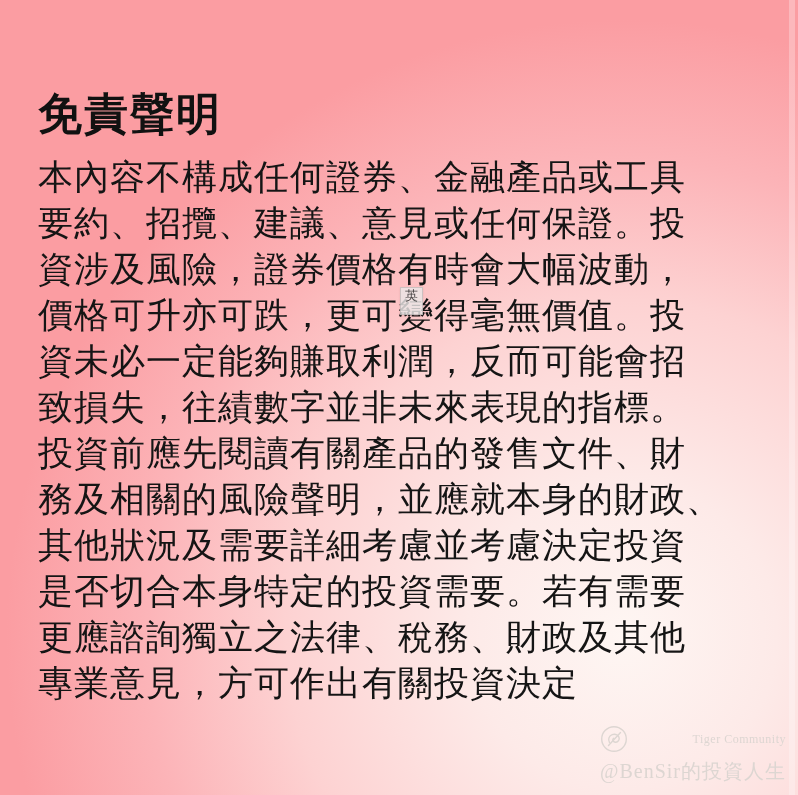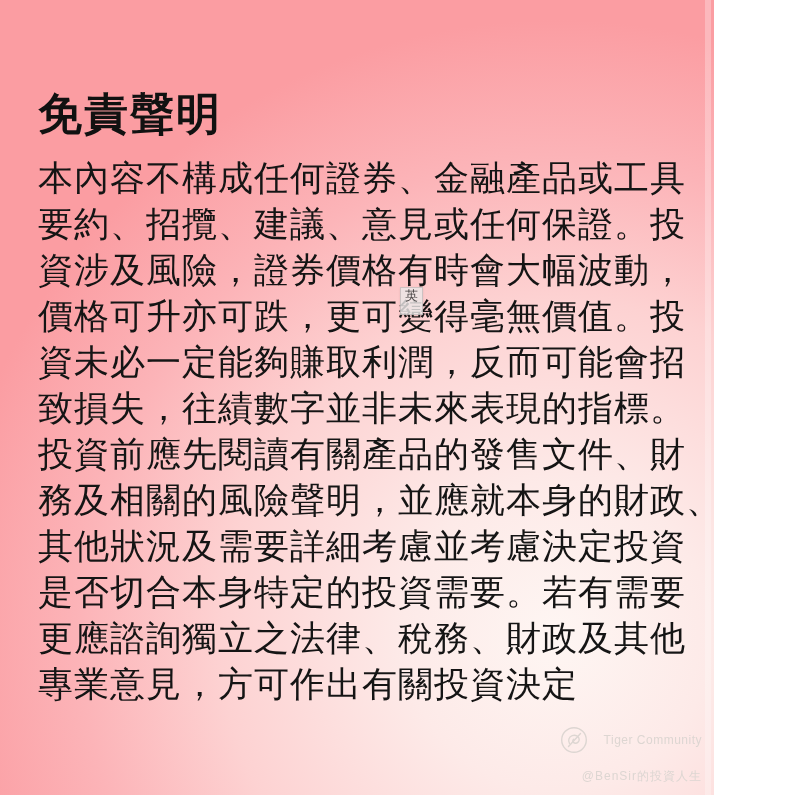--- a/index.html
+++ b/index.html
@@ -3,29 +3,30 @@
 <meta charset="utf-8">
 <style>
   html, body { margin: 0; padding: 0; }
   body {
     width: 798px; height: 795px;
     font-family: "Liberation Sans", "DejaVu Sans", sans-serif;
     overflow: hidden;
   }
   .canvas {
     position: relative;
-    width: 714px; height: 795px;
+    width: 798px; height: 795px;
     background:
       radial-gradient(circle 700px at 78% 80%,
         #fef6f3 0%,
         #fdeae8 22%,
         #fdd2d2 48%,
         #fcb4b8 68%,
         #fb9da2 88%);
     overflow: hidden;
+    font-family: Liberation Serif, serif;
   }
   .edge-highlight {
     position: absolute;
     top: 0; bottom: 0; right: 3px;
     width: 6px;
     background: rgba(255,255,255,0.28);
     pointer-events: none;
   }
   .page-title {
     position: absolute;
@@ -79,22 +80,22 @@
     stroke: #ddd6d2;
     stroke-width: 1.4;
     stroke-linecap: round;
   }
   .watermark-community {
     font-size: 12px;
     letter-spacing: 0.5px;
     color: #ddd6d2;
   }
   .watermark-handle {
-    margin-top: 14px;
-    font-size: 12px;
+    margin-top: 5px;
+    font-size: 20px;
     letter-spacing: 1px;
     color: #ddd6d2;
   }
 </style>
 </head>
 <body>
 
 <div class="canvas">
 
   <div class="edge-highlight"></div>

